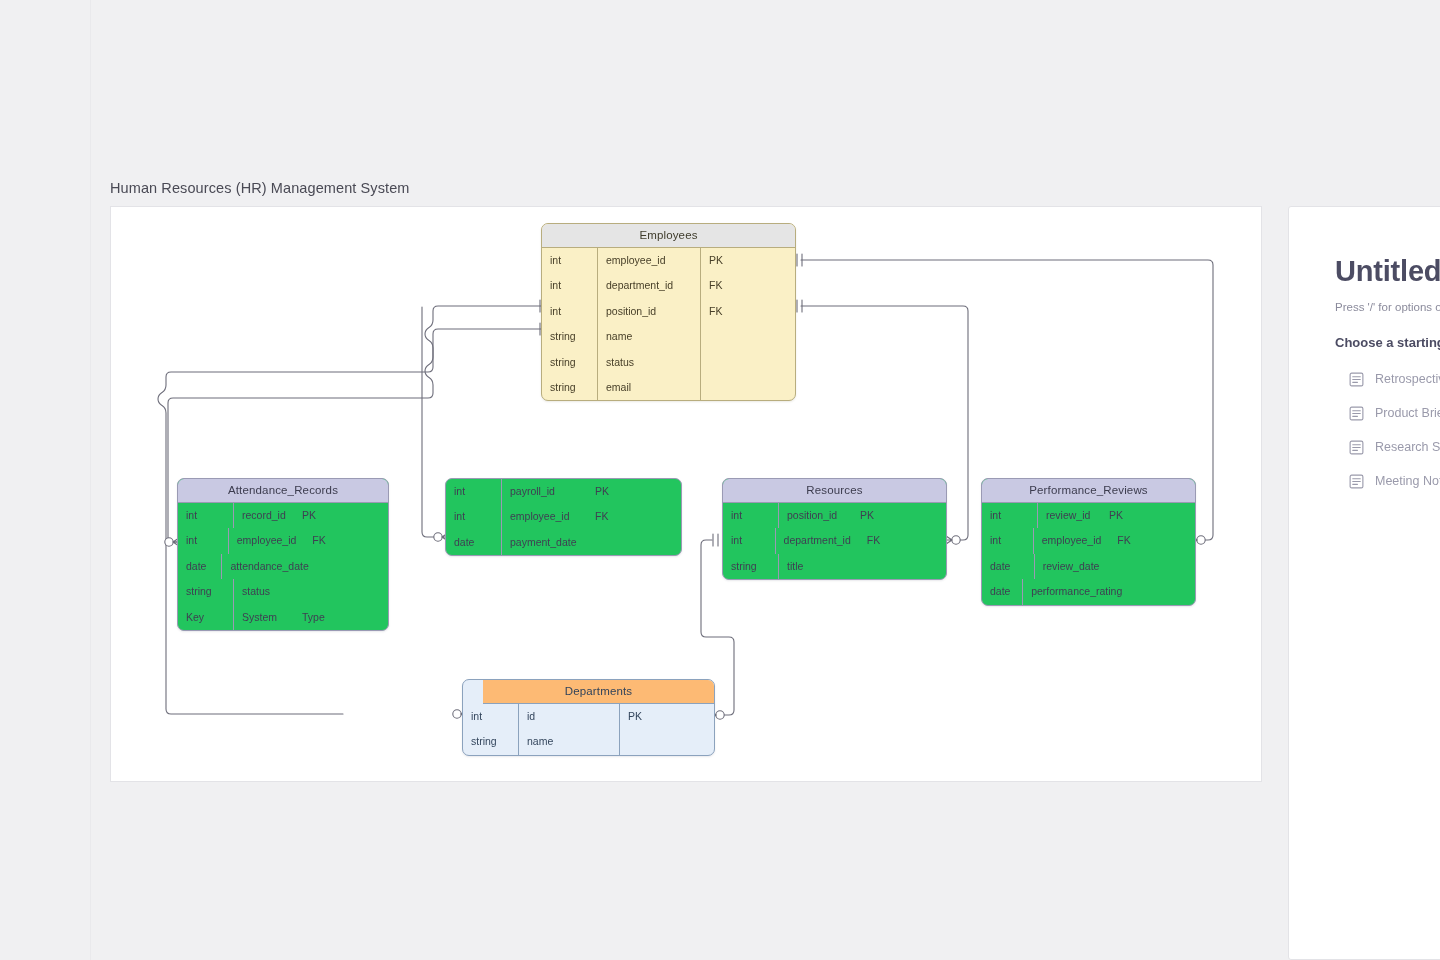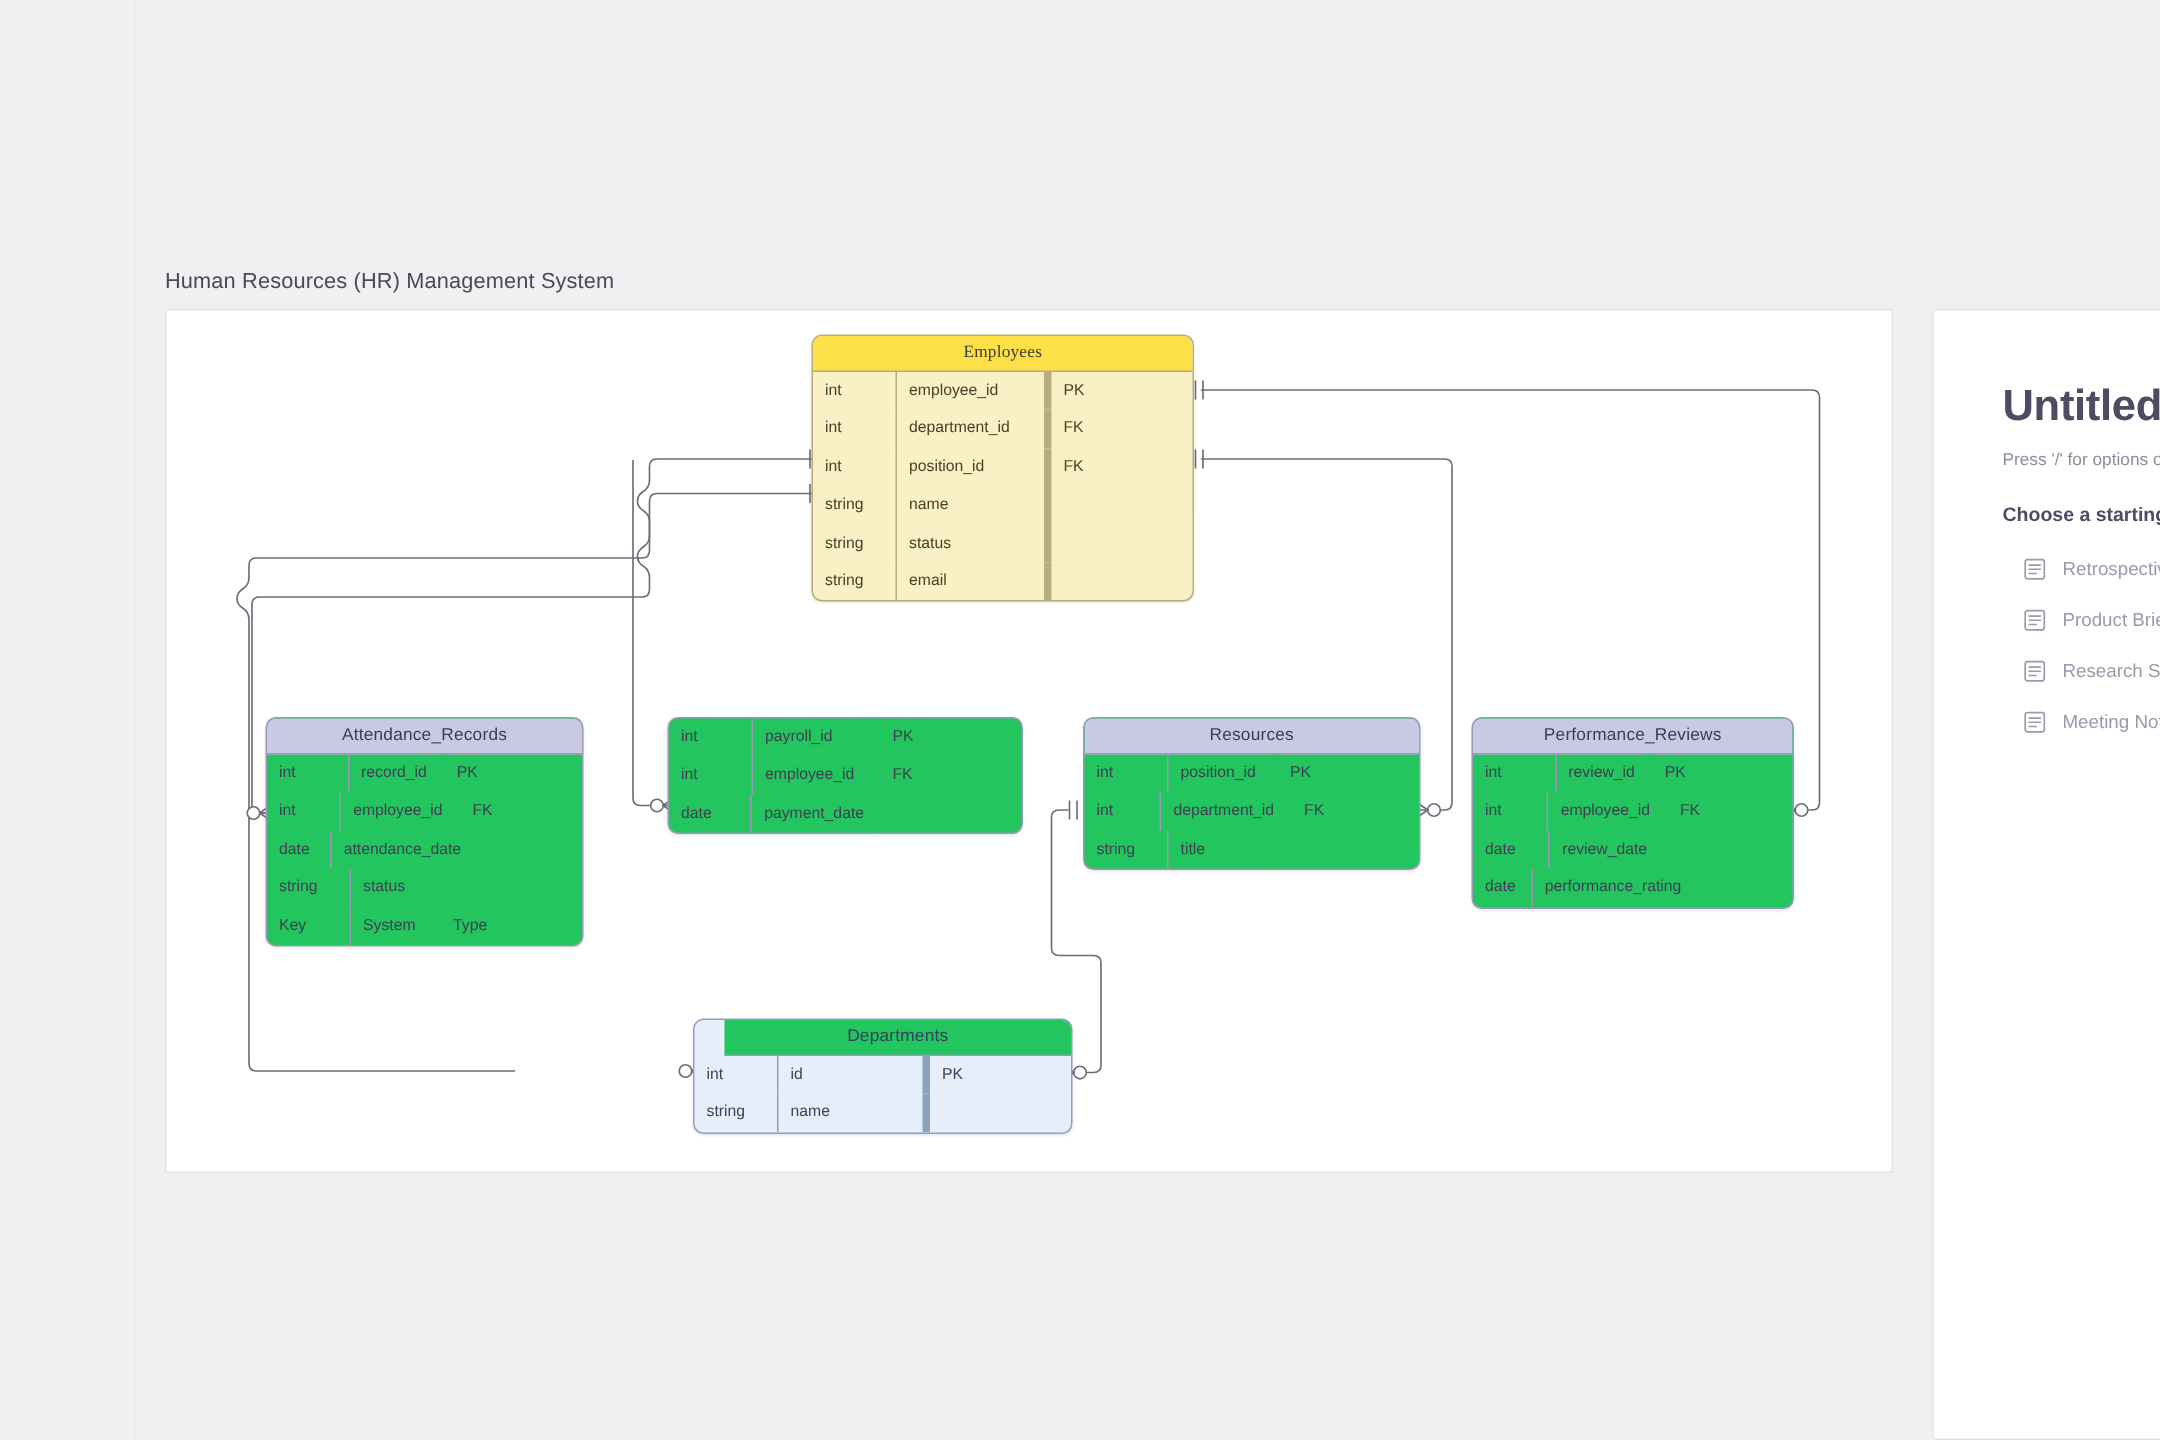--- a/index.html
+++ b/index.html
@@ -54,32 +54,32 @@
   }
   .entity .ent-rows { display: block; border-radius: 24px; }
   .entity .ent-row { display: flex; align-items: stretch; }
   .entity .c-type, .entity .c-field, .entity .c-key {
     font-size: 10.5px; color: #3f3f52;
     padding: 6px 7px 7px 8px;
     line-height: 1.18;
     display: flex; align-items: center;
   }
   .entity .c-type  { width: 56px; border-right: 1px solid #9a9ab4; }
-  .entity .c-field { flex: 1 1 auto; border-right: 5px solid #22c55e; }
+  .entity .c-field { flex: 1 1 auto; border-right: 1px solid #22c55e; }
   .entity .c-key   { width: 94px; }
 
   
   .entity.amber { background: #faf0c6; border-color: #b8ad7e; box-shadow: 0 1px 2px rgba(90,80,30,.12); }
-  .entity.amber .ent-head { background: #fde047; border-bottom-color: #b8ad7e; color: #3f3c2c; font-family: Liberation Serif, serif; }
+  .entity.amber .ent-head { background: #e5e5e5; border-bottom-color: #b8ad7e; color: #3f3c2c; }
   .entity.amber .c-type, .entity.amber .c-field { border-right-color: #b8ad7e; }
   .entity.amber .c-type, .entity.amber .c-field, .entity.amber .c-key { color: #473f28; }
 
   
   .entity.blue { background: #e5eef9; border-color: #8ba2bd; }
-  .entity.blue .ent-head { background: #22c55e; border-bottom-color: #8ba2bd; color: #31435a; margin-left: 20px; }
+  .entity.blue .ent-head { background: #fdba74; border-bottom-color: #8ba2bd; color: #31435a; margin-left: 20px; }
   .entity.blue .c-type, .entity.blue .c-field { border-right-color: #8ba2bd; }
   .entity.blue .c-type, .entity.blue .c-field, .entity.blue .c-key { color: #34465d; }
 
   
   .doc-panel {
     position: absolute; left: 1288px; top: 206px;
     width: 420px; height: 754px;
     background: #ffffff;
     border: 1px solid #e3e3e7;
     border-radius: 3px;

